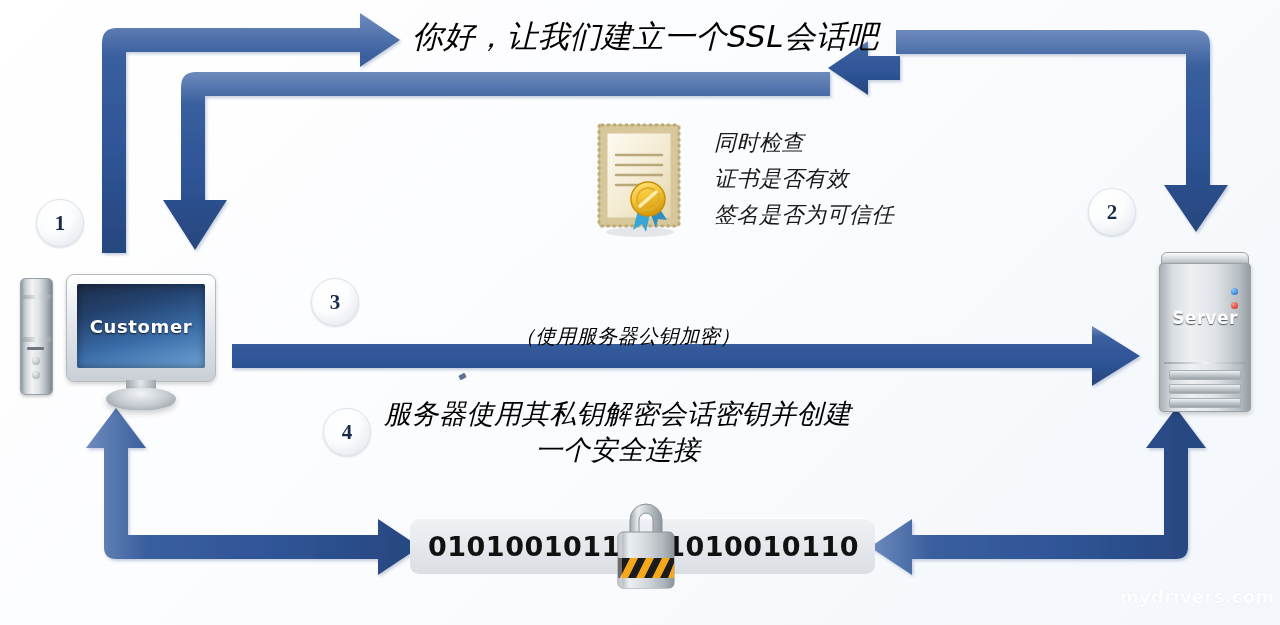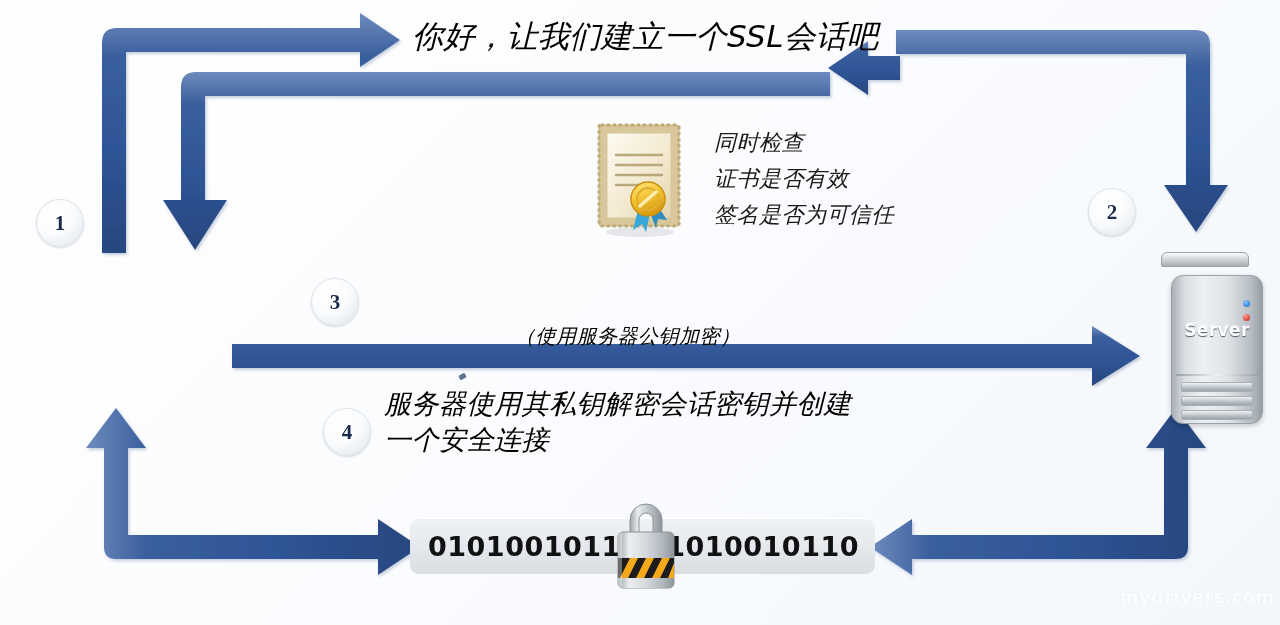--- a/index.html
+++ b/index.html
@@ -46,24 +46,25 @@
     left: 473px; top: 280px;
     font-size: 29px;
     font-weight: 500;
   }
   #msg-key-sub {
     left: 515px; top: 323px;
     font-size: 20px;
     text-align: center;
   }
   #msg-step4 {
-    left: 384px; top: 386px;
+    left: 384px; top: 396px;
     font-size: 27px;
     line-height: 36px;
     white-space: pre-line;
+    text-align: center;
   }
   #check-text {
     left: 714px; top: 125px;
     font-size: 22px;
     line-height: 36px;
     color: #1a1a1a;
     white-space: pre-line;
   }
 
   
@@ -170,27 +171,26 @@
   .srv-top {
     position: absolute;
     left: 3px; top: 0;
     width: 86px; height: 13px;
     border-radius: 6px 6px 2px 2px;
     background: linear-gradient(180deg,#fbfcfc 0%, #c7cdd2 60%, #a7aeb4 100%);
     border: 1px solid #9aa1a7;
   }
   .srv-body {
     position: absolute;
-    left: 13px; top: 11px;
+    left: 1px; top: 11px;
     width: 90px; height: 147px;
-    border-radius: 12px;
+    border-radius: 4px;
     background: linear-gradient(90deg,#a9b0b6 0%, #d8dde1 14%, #eef1f3 34%, #dfe3e7 62%, #b6bdc3 88%, #959ca2 100%);
     border: 1px solid #9aa1a7;
     box-shadow: 0 2px 5px rgba(0,0,0,0.2);
-    margin-top: 12px;
   }
   .srv-label {
     position: absolute;
     left: 0; right: 0; top: 44px;
     text-align: center;
     color: #ffffff;
     font-size: 17px;
     font-weight: 700;
     letter-spacing: 0.4px;
     text-shadow: 0 1px 1px rgba(70,78,86,0.95), 0 -1px 0 rgba(255,255,255,0.4);
@@ -329,20 +329,36 @@
 一个安全连接</div>
   <div class="msg" id="check-text">同时检查
 证书是否有效
 签名是否为可信任</div>
 
   <div class="badge abs" id="badge-1">1</div>
   <div class="badge abs" id="badge-2">2</div>
   <div class="badge abs" id="badge-3">3</div>
   <div class="badge abs" id="badge-4">4</div>
 
+  <div class="abs" id="customer">
+    <div class="tower">
+      <div class="band b1"></div>
+      <div class="band b2"></div>
+      <div class="slot s1"></div>
+      <div class="dot"></div>
+      <div class="dot dot2"></div>
+    </div>
+    <div class="monitor">
+      <div class="screen">
+        <span>Customer</span>
+      </div>
+    </div>
+    <div class="stand-neck"></div>
+    <div class="stand-base"></div>
+  </div>
 
   <div class="abs" id="server">
     <div class="srv-top"></div>
     <div class="srv-body">
       <div class="led led-blue"></div>
       <div class="led led-red"></div>
       <div class="srv-label">Server</div>
       <div class="srv-divider"></div>
       <div class="srv-slot s1"></div>
       <div class="srv-slot s2"></div>

